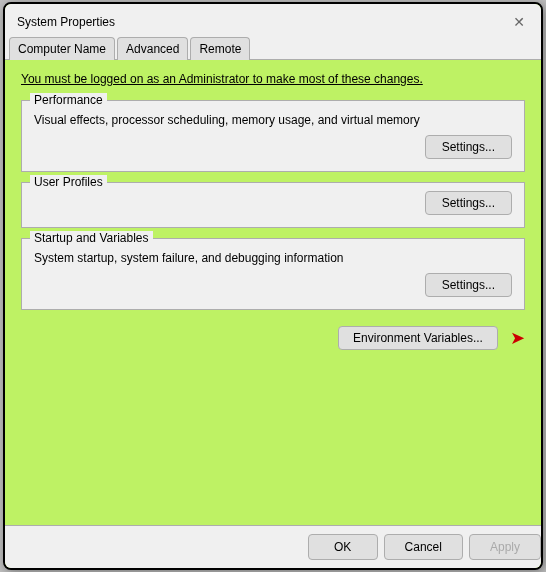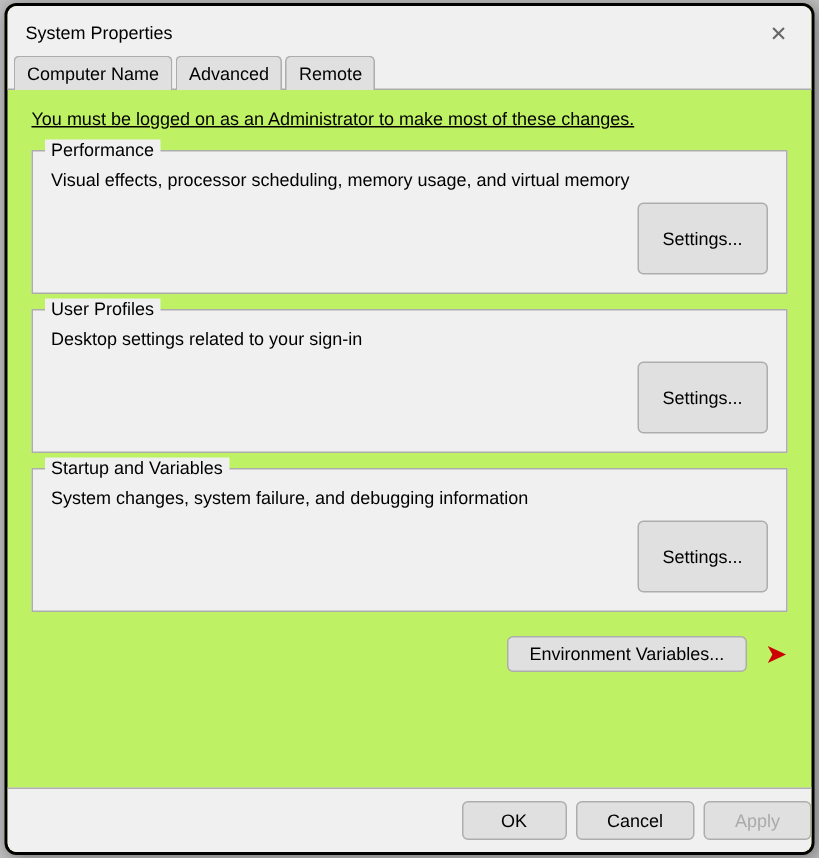--- a/index.html
+++ b/index.html
@@ -131,21 +131,21 @@
       margin-top: 4px;
       margin-bottom: 8px;
     }
 
     .settings-btn-row {
       display: flex;
       justify-content: flex-end;
     }
 
     .settings-btn {
-      padding: 16px 16px;
+      padding: 4px 16px;
       font-size: 12px;
       background: #e0e0e0;
       border: 1px solid #adadad;
       border-radius: 4px;
       cursor: pointer;
       color: #000;
     }
 
     .env-var-row {
       display: flex;
@@ -216,29 +216,28 @@
     <div class="group-box">
       <span class="group-label">Performance</span>
       <div class="group-desc">Visual effects, processor scheduling, memory usage, and virtual memory</div>
       <div class="settings-btn-row">
         <button class="settings-btn">Settings...</button>
       </div>
     </div>
 
     <div class="group-box">
       <span class="group-label">User Profiles</span>
-      <div class="group-desc">Desktop settings related to your sign-in</div>
       <div class="settings-btn-row">
         <button class="settings-btn">Settings...</button>
       </div>
     </div>
 
     <div class="group-box">
       <span class="group-label">Startup and Variables</span>
-      <div class="group-desc">System changes, system failure, and debugging information</div>
+      <div class="group-desc">System startup, system failure, and debugging information</div>
       <div class="settings-btn-row">
         <button class="settings-btn">Settings...</button>
       </div>
     </div>
 
     <div class="env-var-row">
       <button class="env-var-btn">Environment Variables...</button>
       <span class="arrow-icon">➤</span>
     </div>
   </div>

